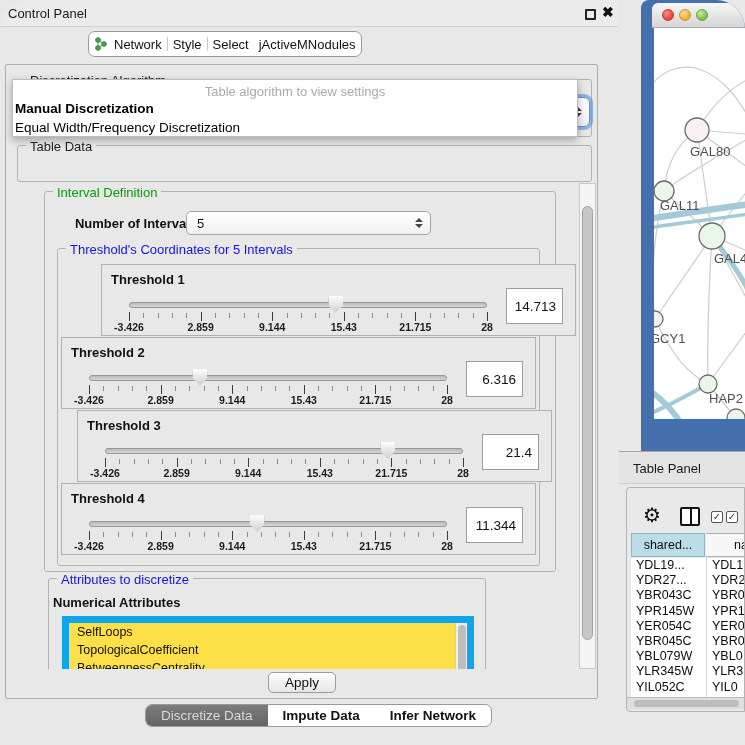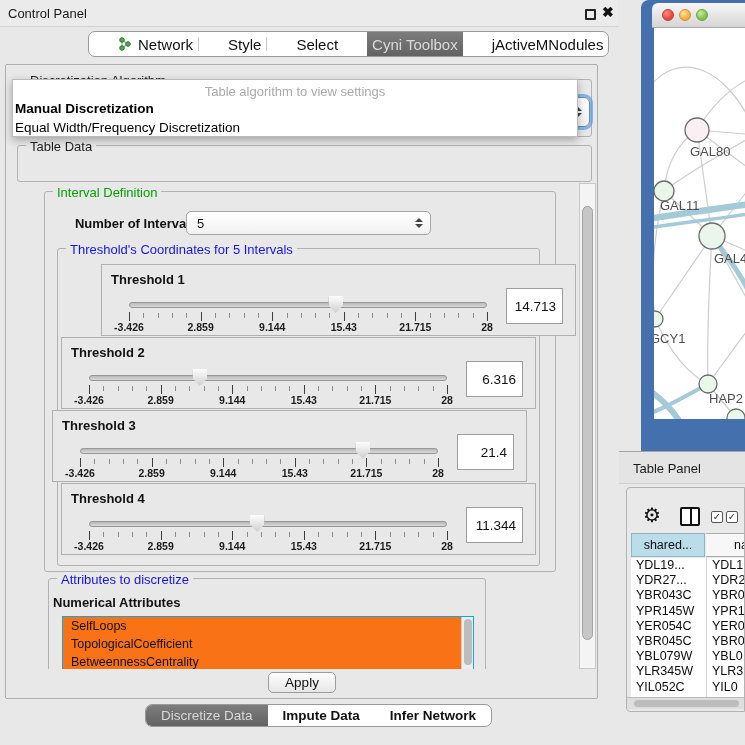--- a/index.html
+++ b/index.html
@@ -1,30 +1,30 @@
 <!DOCTYPE html>
 <html><head>
 <meta charset="utf-8">
 <style>
   * { margin:0; padding:0; box-sizing:border-box; }
   html,body { width:745px; height:745px; }
   body { font-family:"Liberation Sans", sans-serif; background:#e8e8e8; }
-  #app { position:absolute; top:0; left:0; width:745px; height:745px; background:#e8e8e8; overflow:hidden; }
+  #app { position:absolute; top:0; left:0; width:745px; height:745px; background:#e8e8e8; overflow:hidden;border-radius:29px; }
   .abs { position:absolute; }
 
   
   .cp-header { position:absolute; left:0; top:0; width:618px; height:27px; background:#ebebeb; border-bottom:1px solid #d2d2d2; }
   .cp-title { position:absolute; left:8px; top:6px; font-size:13px; color:#1a1a1a; }
   .win-btn-float { position:absolute; left:585px; top:9px; width:11px; height:11px; border:2px solid #222; border-radius:1px; }
   .win-btn-close { position:absolute; left:602px; top:4px; font-size:14px; font-weight:bold; color:#111; }
 
   
   .tabbar { position:absolute; left:88px; top:31px; height:26px; display:inline-flex; align-items:stretch;
             background:#fff; border:1px solid #9a9a9a; border-radius:7px; overflow:hidden; }
-  .tab { display:flex; align-items:center; padding:0 5px; font-size:15px; color:#111; white-space:nowrap;margin-left:24px; }
+  .tab { display:flex; align-items:center; padding:0 5px; font-size:13px; color:#111; white-space:nowrap; }
   .tab.selected { background:linear-gradient(#7d7d7d,#636363); color:#d9d9d9; }
   .tab-sep { width:1px; background:#c9c9c9; margin:5px 0; }
   .net-icon { width:14px; height:14px; margin-right:6px; }
 
   
   .outer-box { position:absolute; left:5px; top:64px; width:593px; height:635px; border:1px solid #aeaeae; border-radius:2px; background:#e8e8e8; }
 
   .group { position:absolute; border:1px solid #b2b2b2; border-radius:3px; }
   .glabel { position:absolute; top:-7px; left:8px; background:#e8e8e8; padding:0 4px; font-size:13px; color:#222; white-space:nowrap; }
   .glabel.green { color:#04a004; }
@@ -58,21 +58,21 @@
   .ticks { position:absolute; left:0; top:47px; width:100%; height:10px; }
   .ticks span { position:absolute; width:1px; }
   .ticks span.major { top:0; height:9px; background:#3d3d3d; }
   .ticks span.minor { top:1px; height:5px; background:#8a8a8a; }
   .scale-labels { position:absolute; left:0; top:56px; width:100%; height:12px; }
   .scale-labels span { position:absolute; transform:translateX(-50%); font-size:10.5px; font-weight:bold; color:#1c1c1c; white-space:nowrap; }
   .tvalue { position:absolute; right:12px; top:23px; width:57px; height:36px; background:#fff; border:1px solid #9d9d9d;
             font-family:"Liberation Sans",sans-serif; font-size:13.5px; color:#111; text-align:right; padding-right:6px; }
 
   
-  .attr-list { position:absolute; background:#f97316; border:1px solid #0ea5e9; }
+  .attr-list { position:absolute; background:#fde047; border:7px solid #0ea5e9; }
   .attr-item { font-size:12.5px; color:#101010; line-height:18px; padding-left:8px; white-space:nowrap; }
   .vscroll-inner { position:absolute; right:0; top:0; bottom:0; width:12px; background:#ededed; border-left:1px solid #cccccc; }
   .vscroll-inner .thumb { position:absolute; left:2px; top:2px; width:8px; height:46px; background:#bdbdbd; border-radius:4px; }
 
   
   .vscroll-outer { position:absolute; left:579px; top:183px; width:17px; height:486px; background:#f4f4f4; border:1px solid #c8c8c8; }
   .vscroll-outer .thumb { position:absolute; left:2px; top:22px; width:11px; height:434px; background:#c6c6c6; border:1px solid #a2a2a2; border-radius:6px; }
 
   .apply-btn { position:absolute; left:268px; top:672px; width:68px; height:21px; background:linear-gradient(#fdfdfd,#e7e7e7);
                border:1px solid #9c9c9c; border-radius:5px; font-size:13.5px; color:#111; text-align:center; line-height:19px; }
@@ -132,23 +132,20 @@
       </svg>
       <span>Network</span>
     </div>
     <div class="tab-sep"></div>
     <div class="tab">
         <span>Style</span>
       </div>
     <div class="tab-sep"></div>
     <div class="tab">
         <span>Select</span>
-      </div>
-    <div class="tab selected">
-        <span>Cyni Toolbox</span>
       </div>
     <div class="tab">
         <span>jActiveMNodules</span>
       </div>
   </div>
 
   <div class="outer-box"></div>
 
   <div class="group" style="left:17px; top:79px; width:575px; height:58px;">
     <span class="glabel">Discretization Algorithm</span>
@@ -271,21 +268,21 @@
             <span style="left: 20%;">2.859</span>
             <span style="left: 40%;">9.144</span>
             <span style="left: 60%;">15.43</span>
             <span style="left: 80%;">21.715</span>
             <span style="left: 100%;">28</span>
           </div>
       </div>
       <input class="tvalue" value="6.316" style="">
     </div>
 
-    <div class="tbox" style="top:227px; left:40px;">
+    <div class="tbox" style="top:227px; left:65px;">
       <span class="tlab">Threshold 3</span>
       <div class="slider">
         <div class="track"></div>
         <div class="handle" style="left: 78.9983%;"></div>
         <div class="ticks">
             <span class="major" style="left: 0%;"></span>
             <span class="minor" style="left: 4%;"></span>
             <span class="minor" style="left: 8%;"></span>
             <span class="minor" style="left: 12%;"></span>
             <span class="minor" style="left: 16%;"></span>

